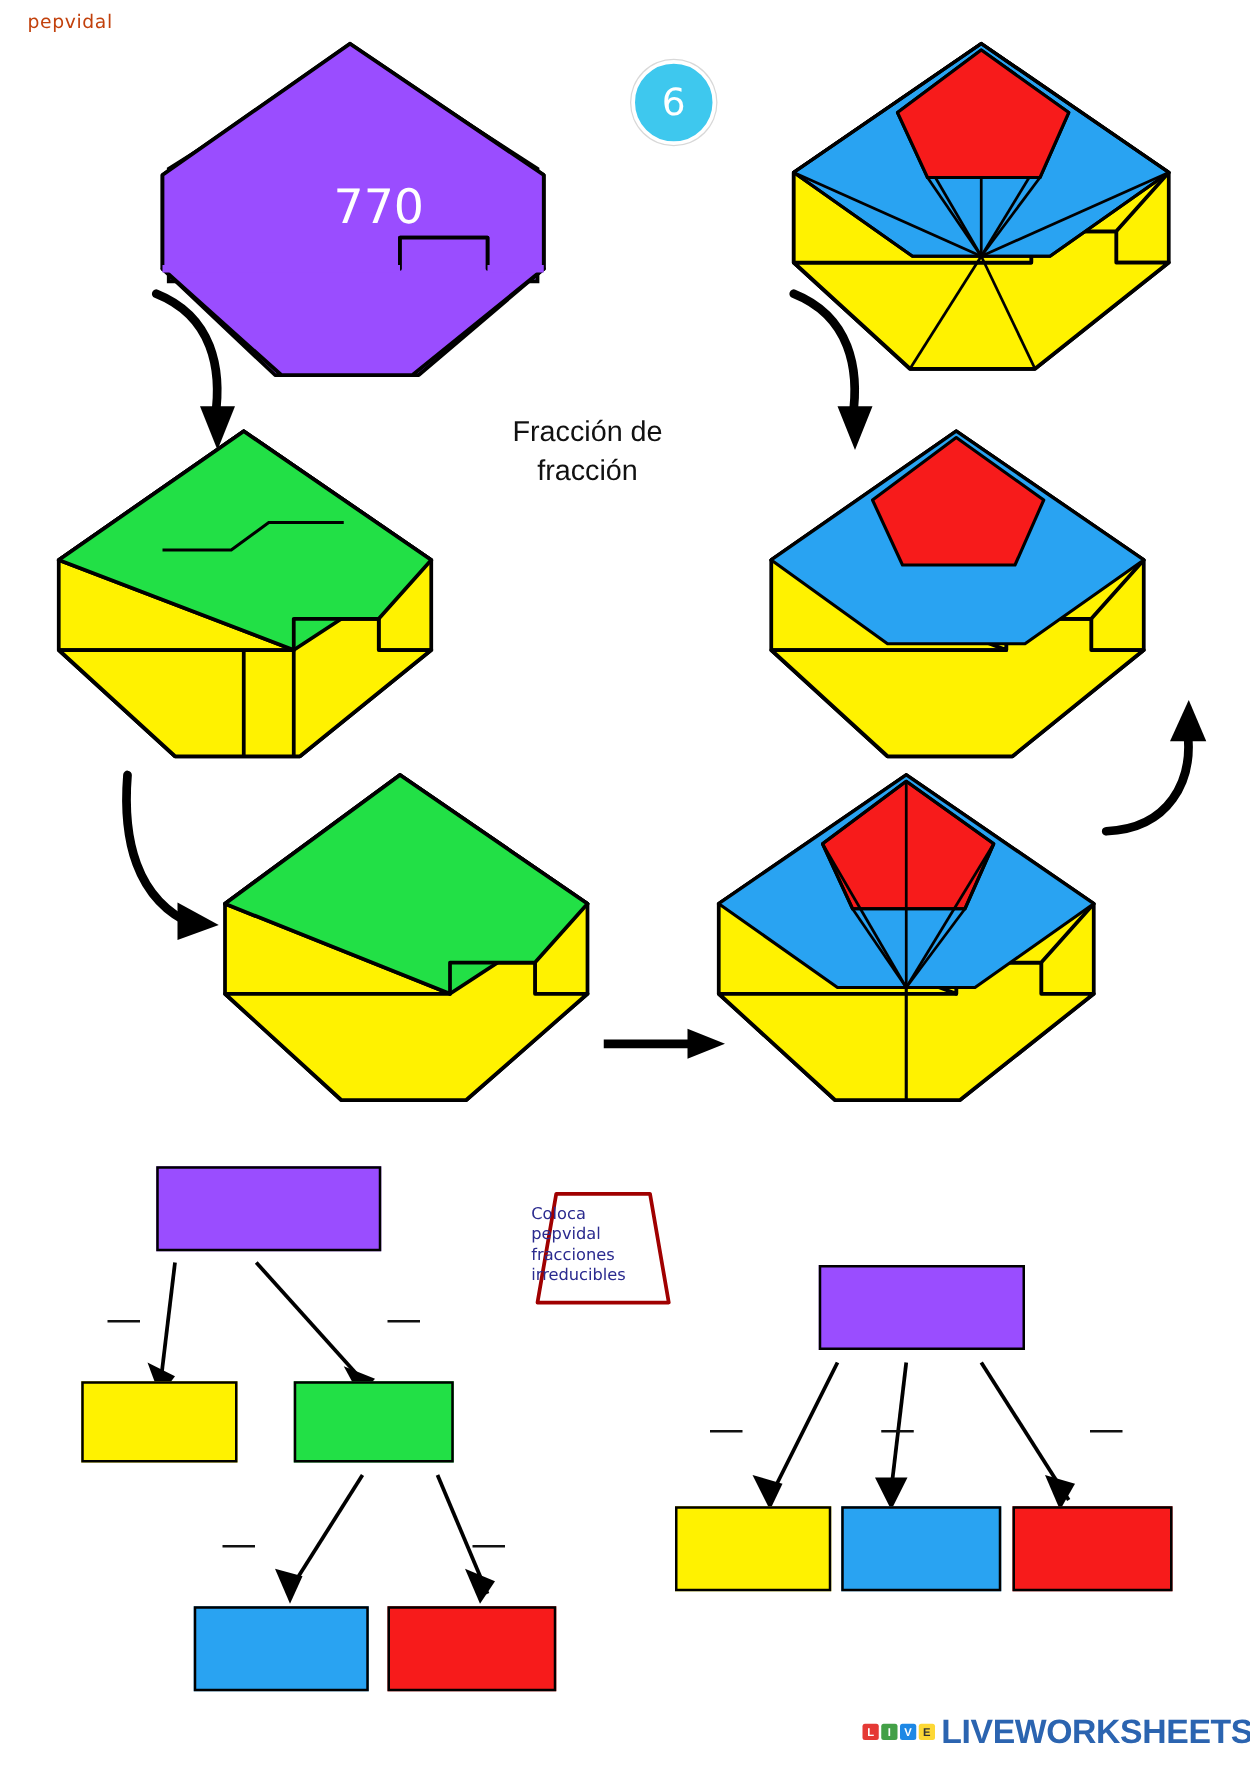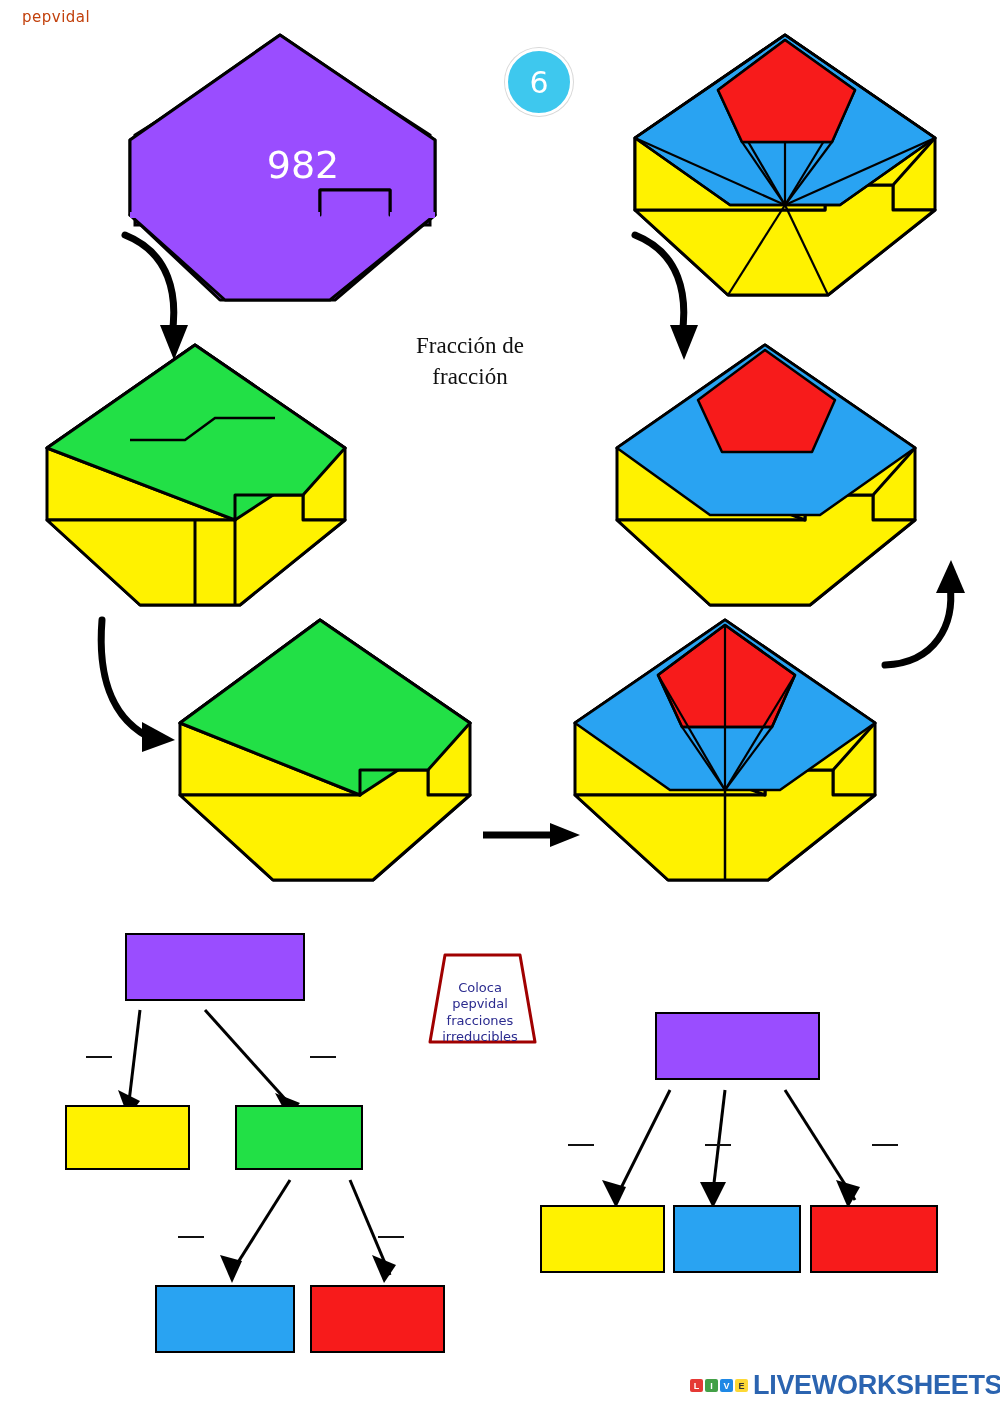--- a/index.html
+++ b/index.html
@@ -14,31 +14,31 @@
   }
   #page-badge{
     left:505px;top:48px;width:62px;height:62px;border-radius:50%;
     background:#3ec8ee;border:3px solid #ffffff;
     display:flex;align-items:center;justify-content:center;
     color:#ffffff;font-size:30px;font-family:"DejaVu Sans", sans-serif;
     box-shadow:0 0 0 1px #d8d8d8;
   }
   #title{
     left:380px;top:330px;width:180px;text-align:center;
-    font-family:Liberation Serif, serif;font-size:23px;color:#111;line-height:1.35;
+    font-family:Liberation Sans, sans-serif;font-size:23px;color:#111;line-height:1.35;
   }
   #figure-label-696{
     left:213px;top:143px;width:180px;text-align:center;
     color:#ffffff;font-size:38px;font-family:"DejaVu Sans", sans-serif;
   }
   .note{
     left:425px;top:950px;width:110px;height:100px;
   }
   .note-text{
-    position:absolute;left:0;top:30px;width:110px;text-align:center;
+    position:absolute;left:0;top:14px;width:110px;text-align:left;
     font-size:13px;color:#2b2b8f;line-height:1.25;font-family:"DejaVu Sans", sans-serif;
   }
   .box{border:2px solid #000;box-sizing:border-box;}
   .box-purple{background:#9a4dff;}
   .box-yellow{background:#fff200;}
   .box-green{background:#22e046;}
   .box-blue{background:#29a3f2;}
   .box-red{background:#f71b1b;}
   .fracline{
     position:absolute;width:26px;height:0;border-top:2px solid #111;
@@ -84,21 +84,21 @@
   <path d="M 175,18 L 325,125 L 325,205 L 283,205 L 283,178 L 215,178 L 215,205 L 25,205 L 25,125 Z" fill="none" stroke="none"></path>
 </svg>
 
 <svg class="abs" style="left:100px;top:20px;" width="360" height="300">
   <path d="M 180,15 L 335,120 L 335,195 L 290,195 L 290,170 L 220,170 L 220,195 L 30,195 L 30,120 Z
            M 30,195 L 120,280 L 235,280 L 335,195 Z" fill="#9a4dff" stroke="#000" stroke-width="3" stroke-linejoin="round"></path>
   <path d="M 180,15 L 335,120 L 335,195 L 290,195 L 290,170 L 220,170 L 220,195 L 30,195 L 30,120 Z" fill="#9a4dff" stroke="#000" stroke-width="3" stroke-linejoin="round"></path>
   <path d="M 30,195 L 125,280 L 230,280 L 335,195 L 290,195 L 290,170 L 220,170 L 220,195 Z" fill="#9a4dff" stroke="#000" stroke-width="3" stroke-linejoin="round"></path>
   <path d="M 30,192 L 220,192 L 220,198 L 30,198 Z M 290,192 L 335,192 L 335,198 L 290,198 Z" fill="#9a4dff" stroke="none"></path>
 </svg>
-<div class="abs" id="figure-label-696">982</div>
+<div class="abs" id="figure-label-696">770</div>
 
 <svg class="abs" style="left:100px;top:225px;" width="130" height="160">
   <path d="M 25,10 C 70,28 78,70 72,110" fill="none" stroke="#000" stroke-width="7" stroke-linecap="round"></path>
   <polygon points="60,100 88,100 74,135" fill="#000"></polygon>
 </svg>
 
 <svg class="abs" style="left:35px;top:330px;" width="340" height="290">
   <path d="M 160,15 L 310,118 L 310,190 L 268,190 L 268,165 L 200,165 L 200,190 L 12,190 L 12,118 Z
            M 12,190 L 105,275 L 205,275 L 310,190 Z" fill="#fff200" stroke="#000" stroke-width="3" stroke-linejoin="round"></path>
   <path d="M 12,190 L 105,275 L 205,275 L 310,190 L 268,190 L 268,165 L 200,165 L 200,190 Z" fill="#fff200" stroke="#000" stroke-width="3" stroke-linejoin="round"></path>

